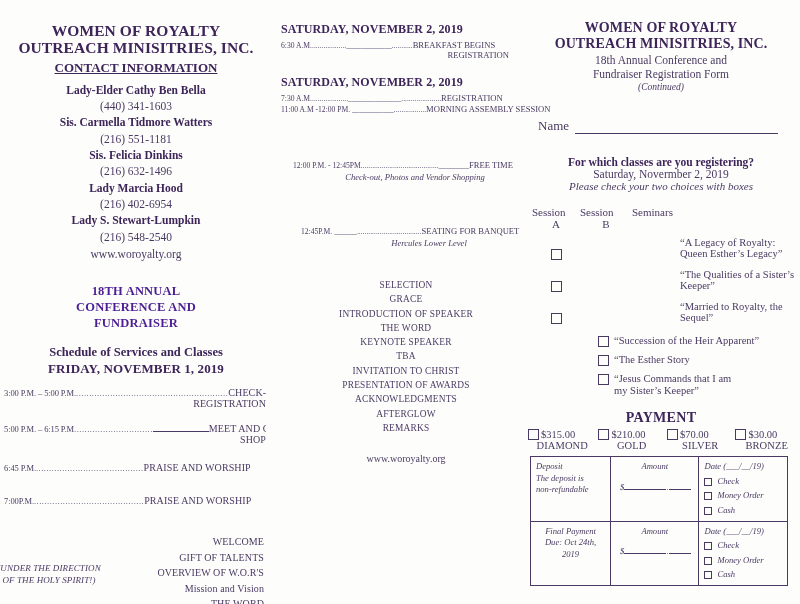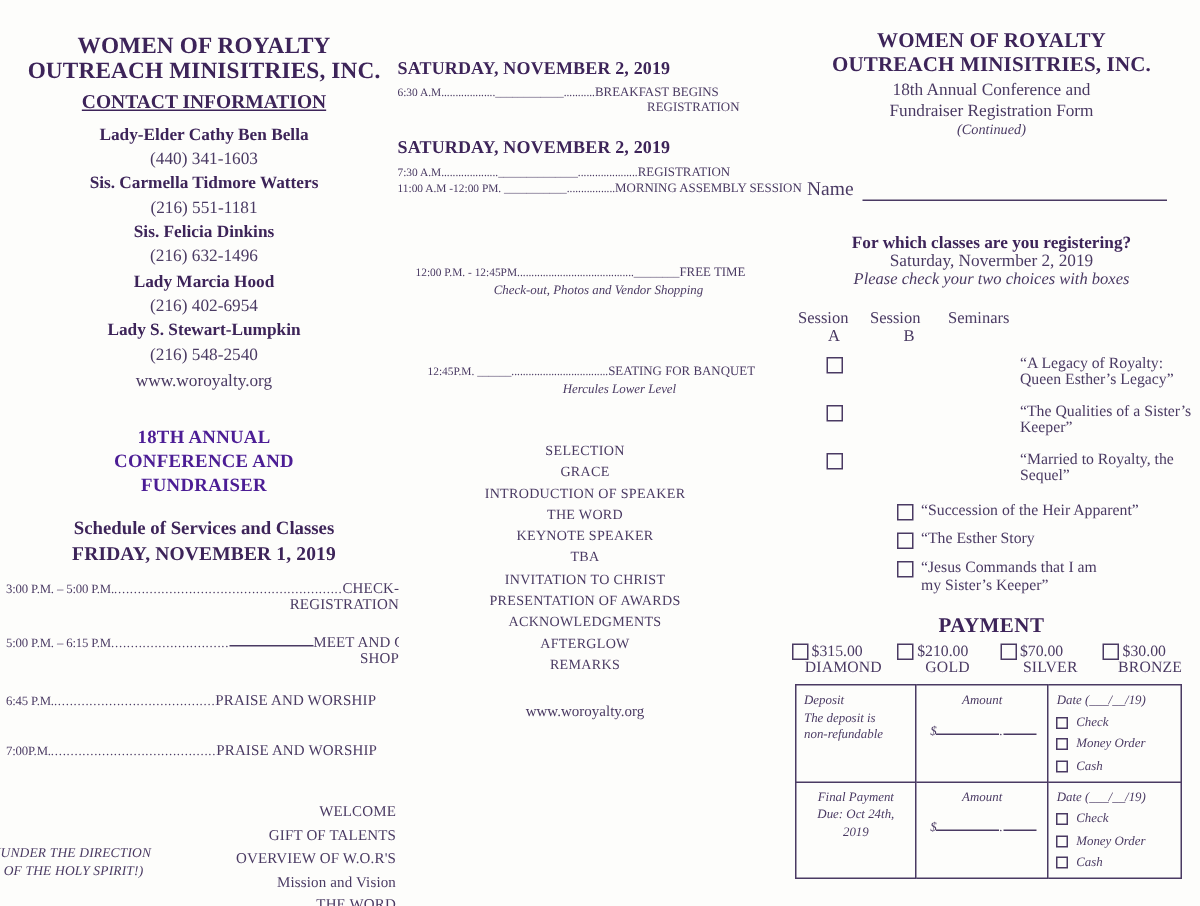--- a/index.html
+++ b/index.html
@@ -6,21 +6,21 @@
   body{
     width:800px;height:604px;
     background:#fdfdfb;
     font-family:"Liberation Serif","DejaVu Serif",serif;
     color:#4a3a63;
     overflow:hidden;
   }
   .page{position:relative;width:800px;height:604px;}
   .col{position:absolute;top:0;height:444px;}
   .col-left{left:0;width:272px;}
-  .col-mid{left:265px;width:250px;margin-top:16px;}
+  .col-mid{left:281px;width:250px;}
   .col-right{left:522px;width:278px;}
 
   
   .ctr{text-align:center;}
 
   .org-title{
     font-weight:bold;font-size:15.5px;line-height:1.12;
     letter-spacing:.1px;color:#3d2459;text-align:center;
   }
   .org-title .l2{white-space:nowrap;}
@@ -72,21 +72,21 @@
   .q-date{text-align:center;font-size:11.5px;}
   .q-note{text-align:center;font-size:11px;font-style:italic;}
 
   .sess-hdr{display:flex;font-size:11px;margin-top:14px;padding-left:10px;}
   .sess-hdr .c1{width:48px;}
   .sess-hdr .c2{width:52px;}
   .sess-sub{display:flex;font-size:11px;padding-left:10px;}
   .sess-sub .c1{width:48px;text-align:center;}
   .sess-sub .c2{width:52px;text-align:center;}
 
-  .cbrow{display:flex;align-items:flex-start;padding-left:10px;margin-top:7px;gap:24px;}
+  .cbrow{display:flex;align-items:flex-end;padding-left:10px;margin-top:7px;gap:24px;}
   .cbrow .cbcell{width:48px;display:flex;justify-content:center;padding-top:1px;}
   .cbrow .gap{width:52px;}
   .cbrow .txt{font-size:10.5px;line-height:1.1;flex:1;}
   .box{width:11px;height:11px;border:1.3px solid #4a3a63;display:inline-block;box-sizing:border-box;}
   .box-sm{width:8px;height:8px;border:1.1px solid #4a3a63;display:inline-block;box-sizing:border-box;}
 
   .sem2{margin-top:11px;padding-left:76px;}
   .sem2row{display:flex;align-items:flex-start;margin-top:7px;}
   .sem2row .box{margin-right:5px;margin-top:1px;flex:none;}
   .sem2row .txt{font-size:10.5px;line-height:1.12;}

